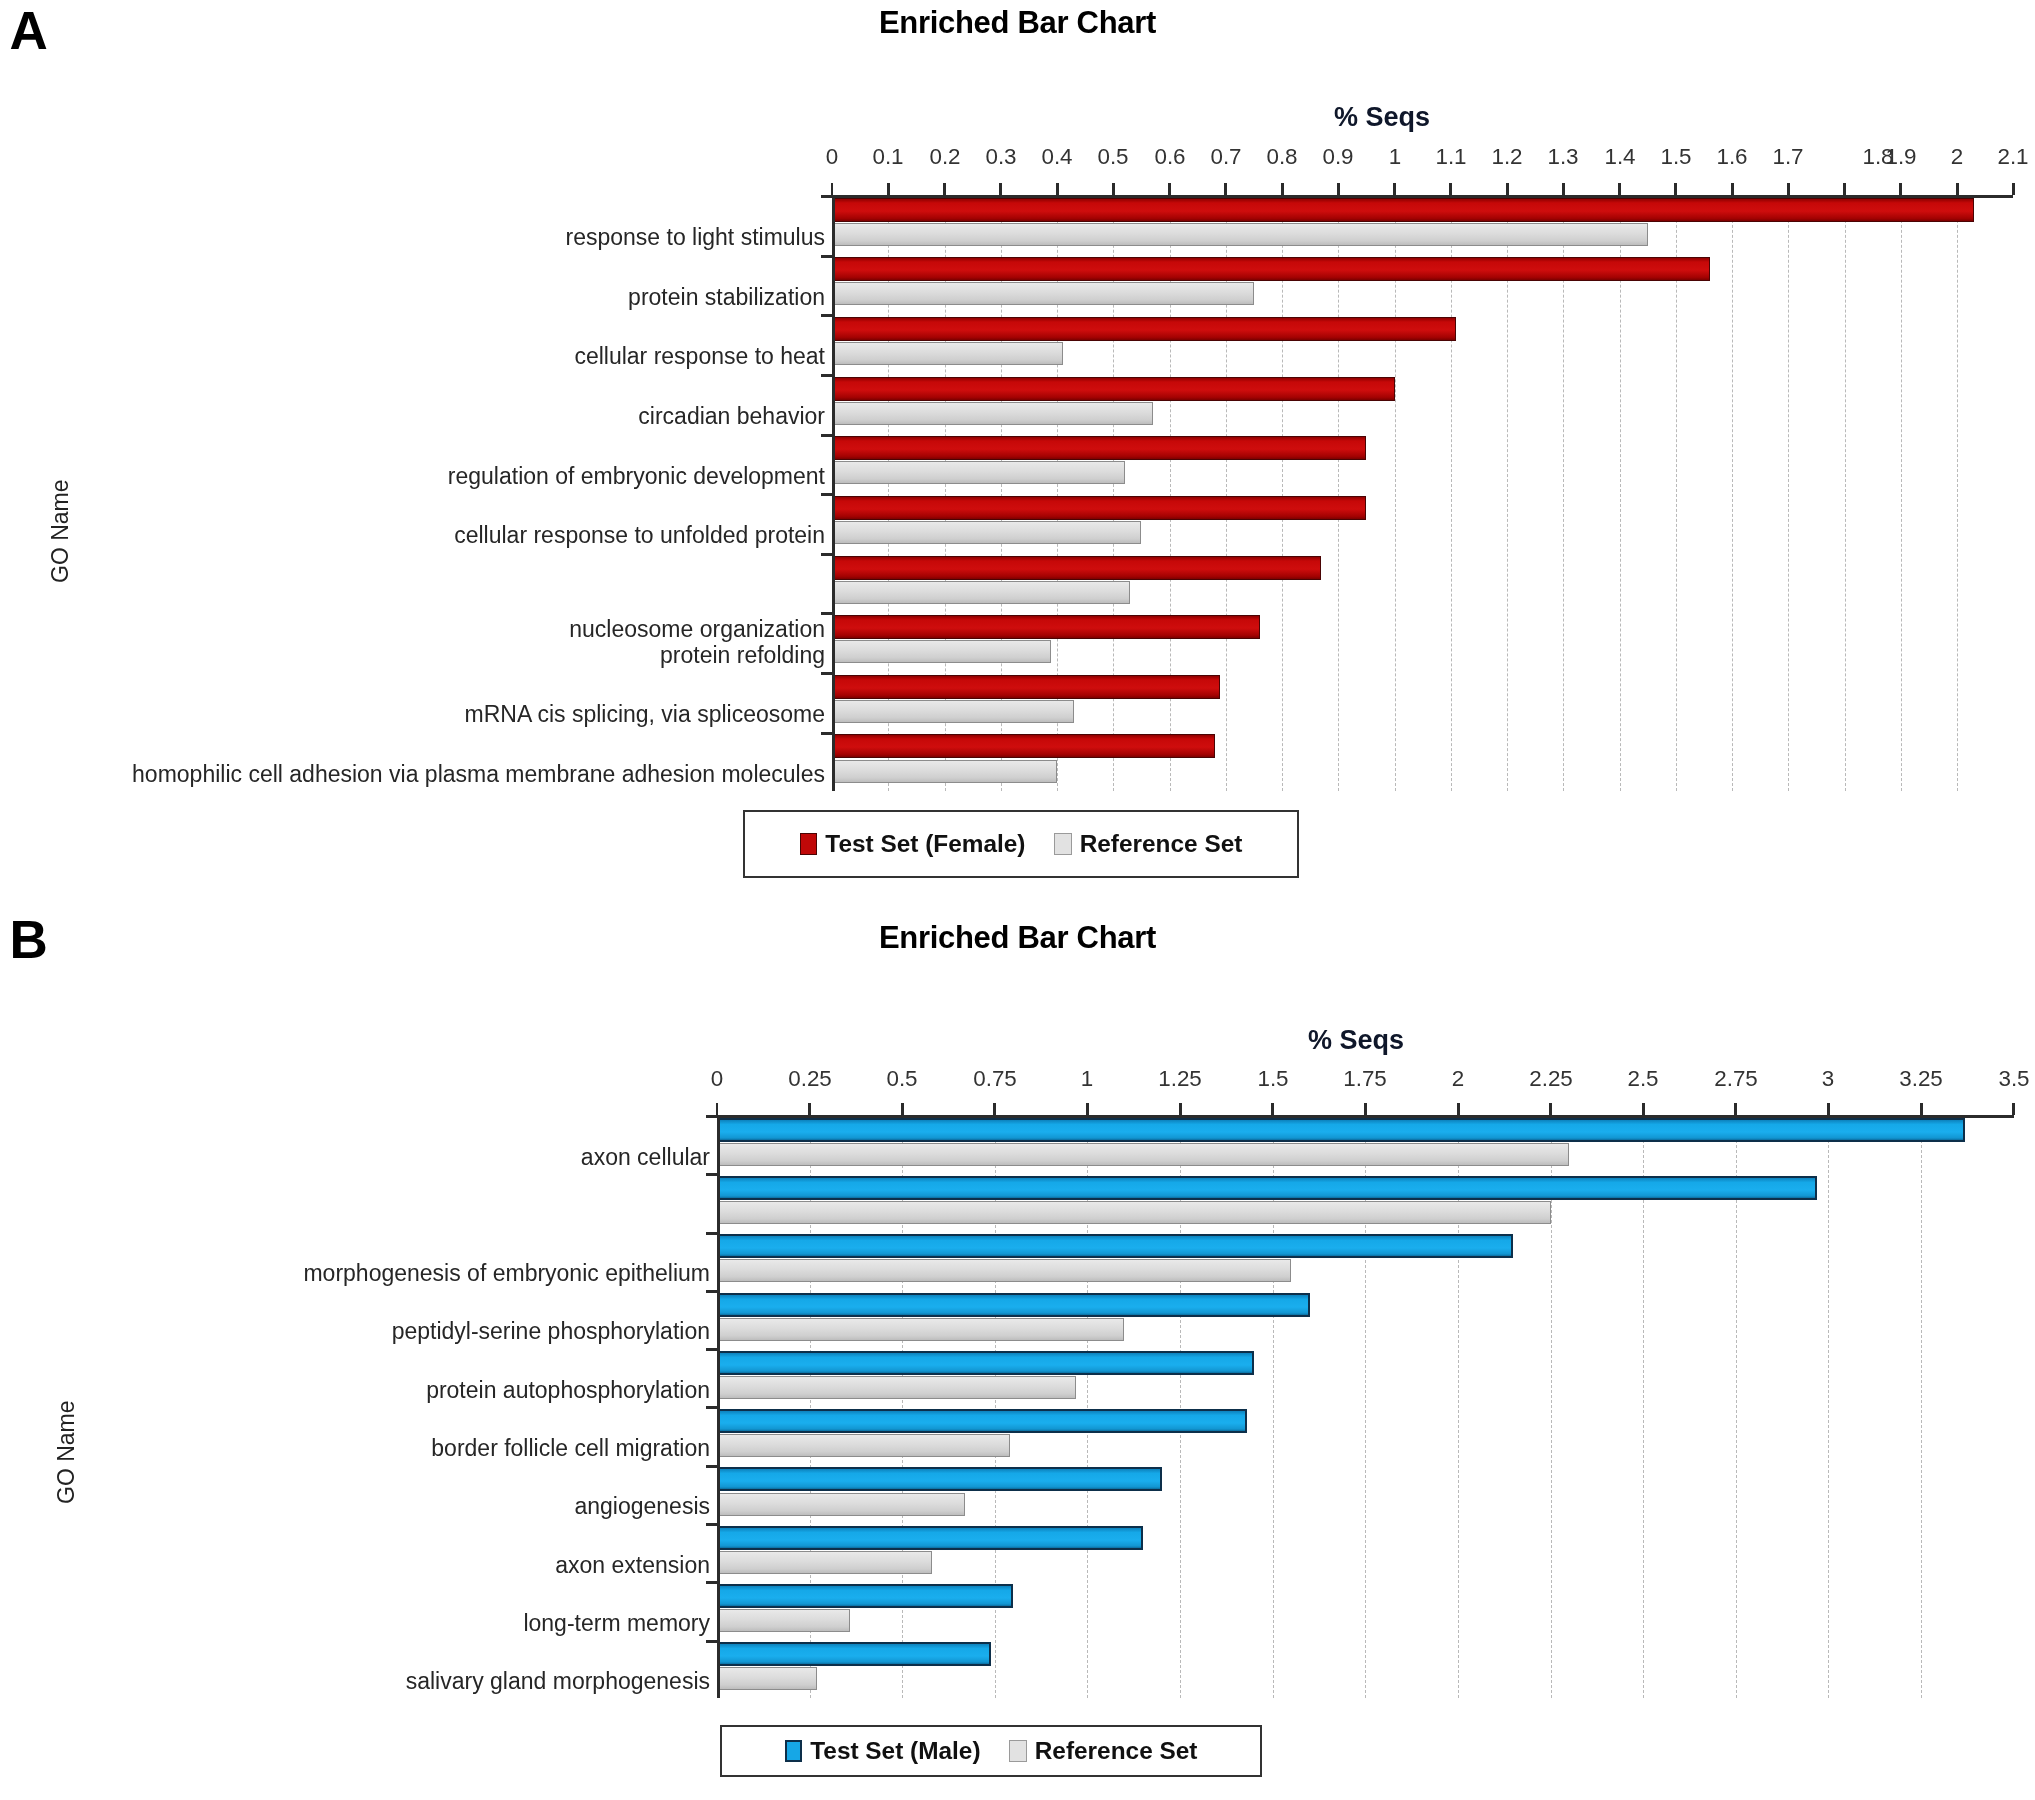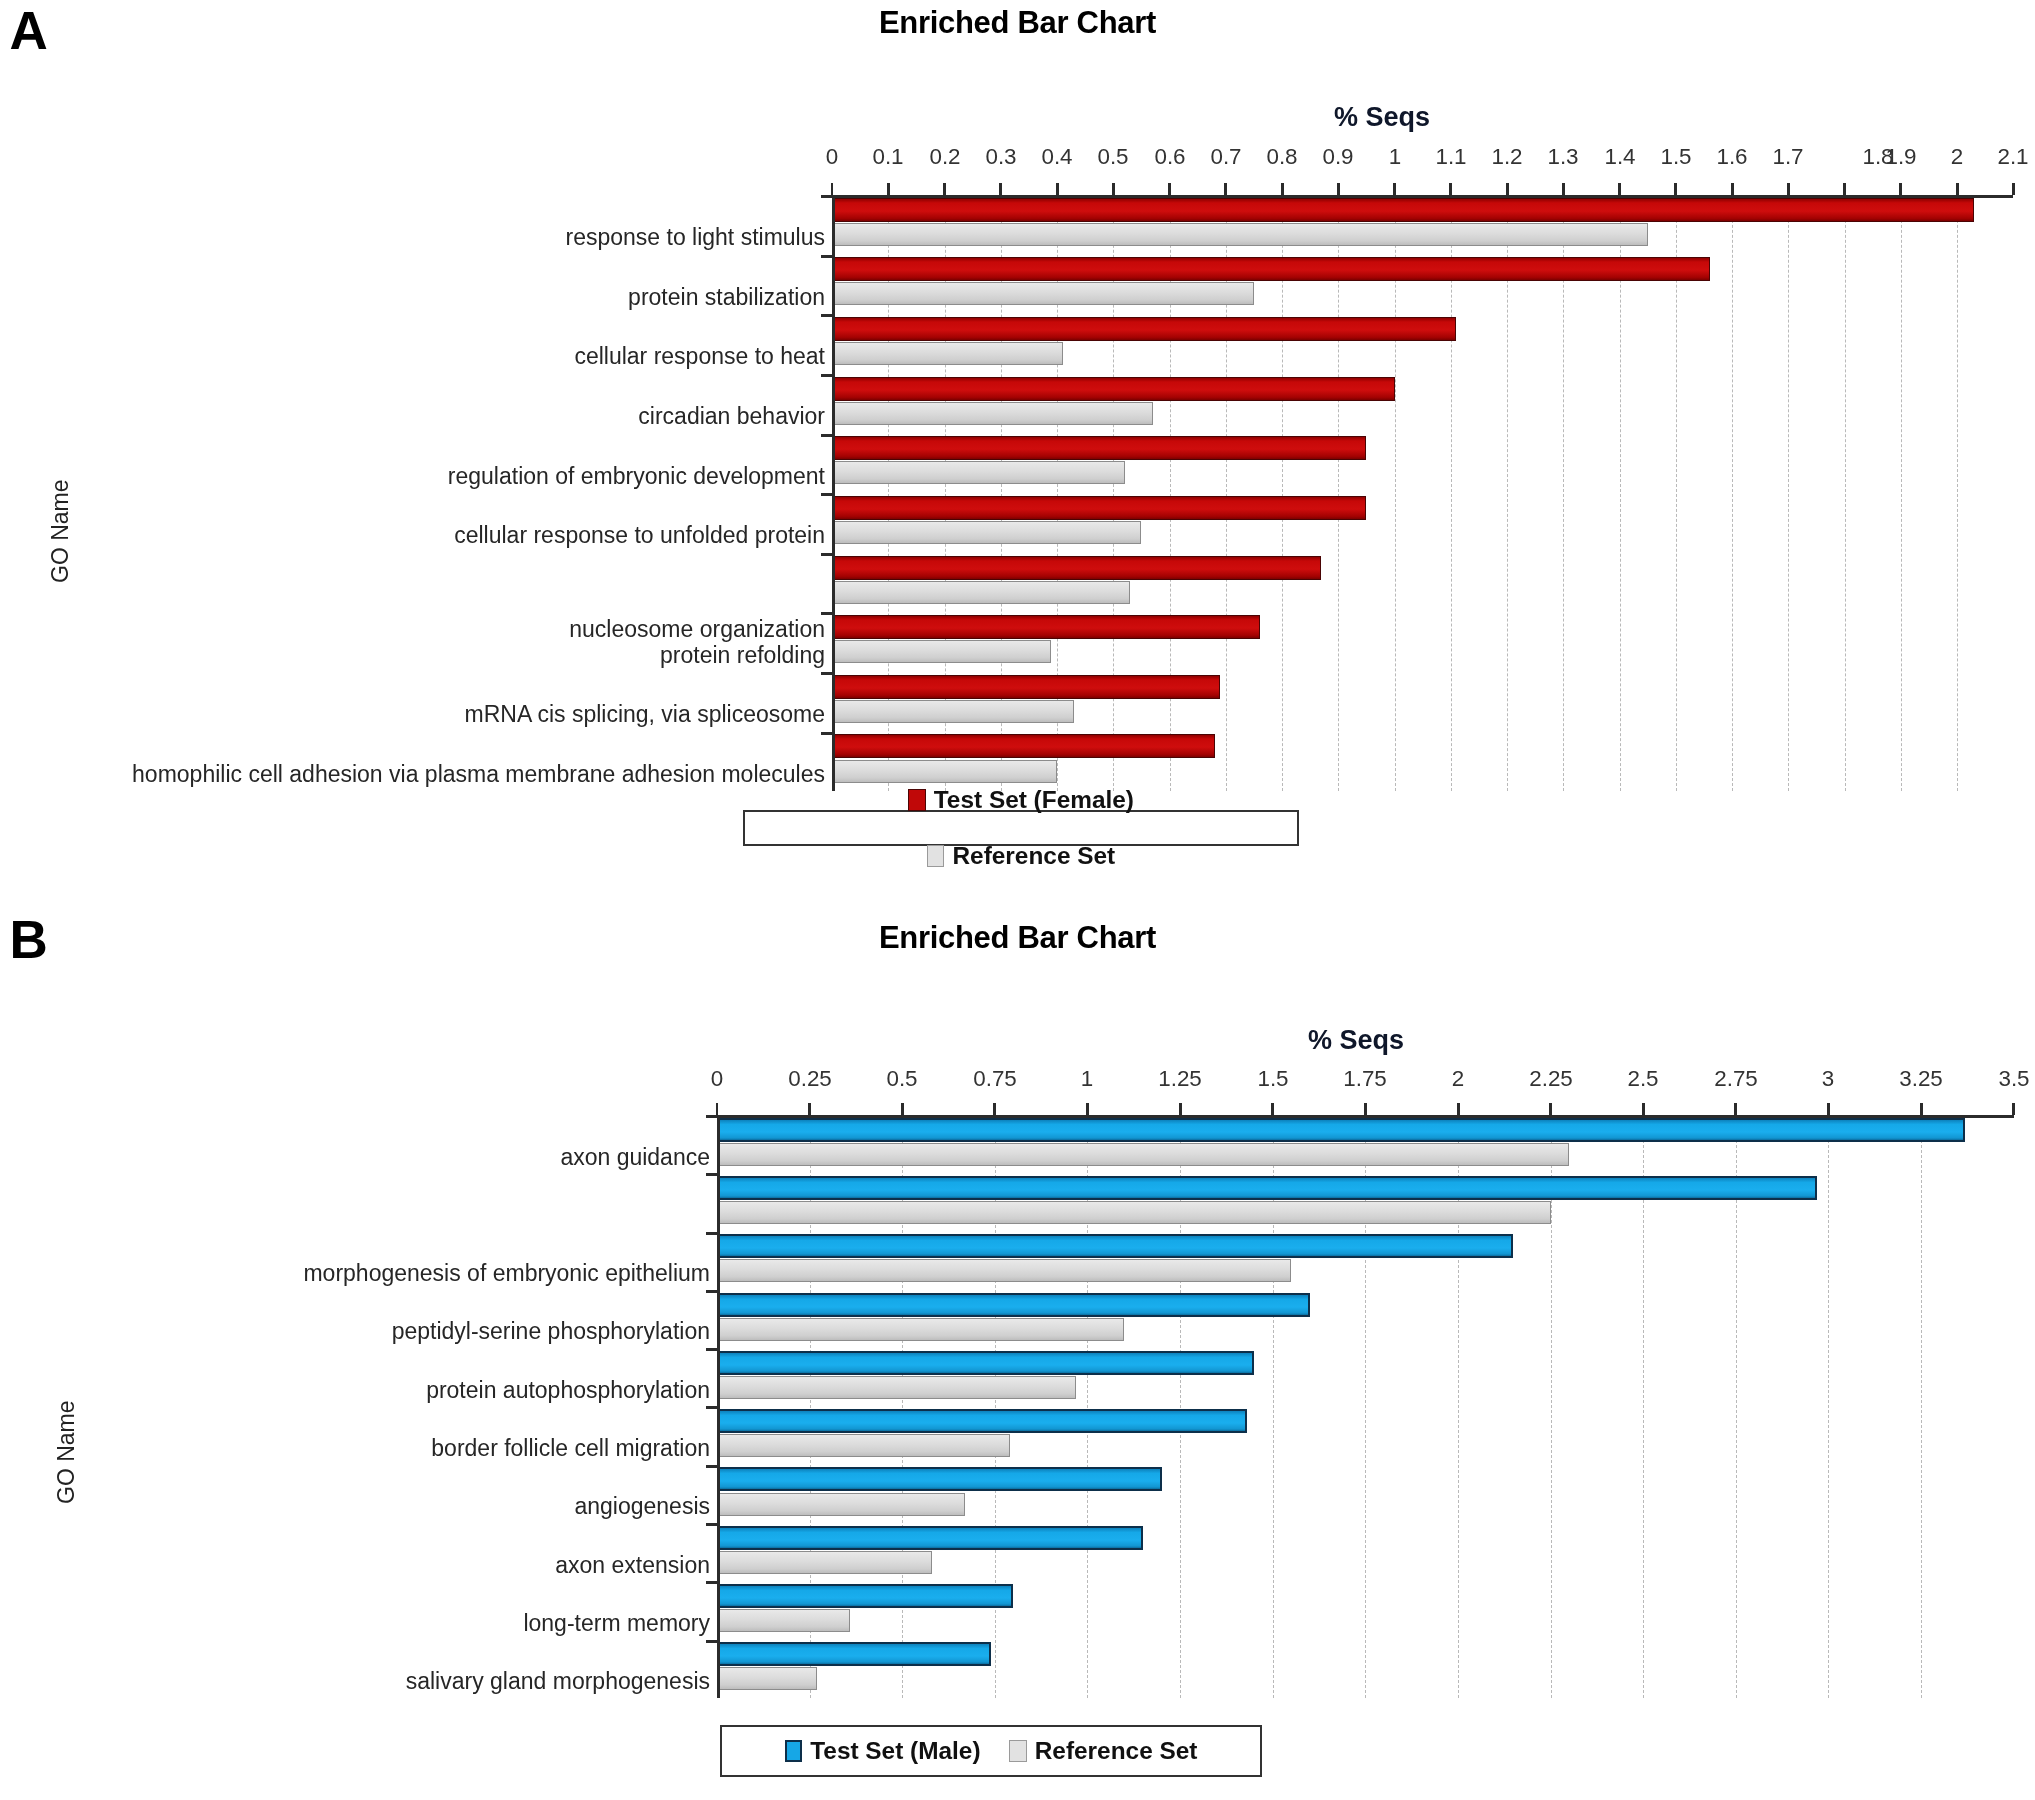--- a/index.html
+++ b/index.html
@@ -300,21 +300,21 @@
         <div class="cat-tick" style="top: 119px;"></div>
         <div class="cat-tick" style="top: 179px;"></div>
         <div class="cat-tick" style="top: 239px;"></div>
         <div class="cat-tick" style="top: 298px;"></div>
         <div class="cat-tick" style="top: 358px;"></div>
         <div class="cat-tick" style="top: 417px;"></div>
         <div class="cat-tick" style="top: 477px;"></div>
         <div class="cat-tick" style="top: 537px;"></div>
       </div>
 
-    <div class="legend" id="legend-a" style="left: 743px; top: 810px; width: 556px; height: 36px; flex-direction: column;">
+    <div class="legend" id="legend-a" style="left: 743px; top: 810px; width: 556px; height: 68px;">
         <div class="legend-item">
           <span class="swatch swatch-red"></span>
           <span>Test Set (Female)</span>
         </div>
         <div class="legend-item">
           <span class="swatch swatch-gray"></span>
           <span>Reference Set</span>
         </div>
       </div>
   <div class="cat-label" style="right: 1210px; top: 225px;">response to light stimulus</div>
@@ -418,21 +418,21 @@
     <div class="legend" id="legend-b" style="left: 720px; top: 817px; width: 542px; height: 52px;">
         <div class="legend-item">
           <span class="swatch swatch-blue"></span>
           <span>Test Set (Male)</span>
         </div>
         <div class="legend-item">
           <span class="swatch swatch-gray"></span>
           <span>Reference Set</span>
         </div>
       </div>
-  <div class="cat-label" style="right: 1325px; top: 237px;">axon guidance</div>
+  <div class="cat-label" style="right: 1325px; top: 237px;">axon cellular</div>
       <div class="cat-label" style="right: 1325px; top: 353px;">morphogenesis of embryonic epithelium</div>
       <div class="cat-label" style="right: 1325px; top: 411px;">peptidyl-serine phosphorylation</div>
       <div class="cat-label" style="right: 1325px; top: 470px;">protein autophosphorylation</div>
       <div class="cat-label" style="right: 1325px; top: 528px;">border follicle cell migration</div>
       <div class="cat-label" style="right: 1325px; top: 586px;">angiogenesis</div>
       <div class="cat-label" style="right: 1325px; top: 645px;">axon extension</div>
       <div class="cat-label" style="right: 1325px; top: 703px;">long-term memory</div>
       <div class="cat-label" style="right: 1325px; top: 761px;">salivary gland morphogenesis</div>
     </div>
 

